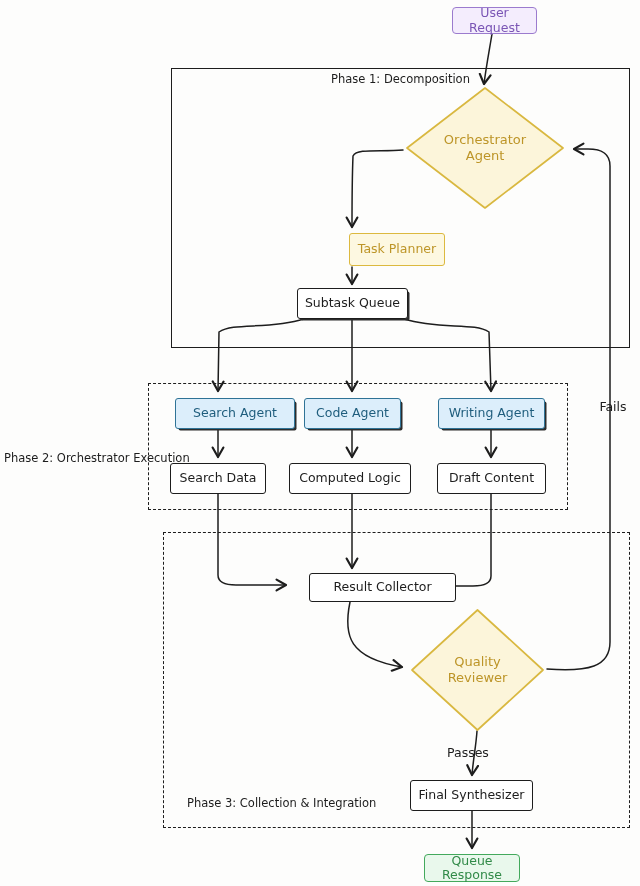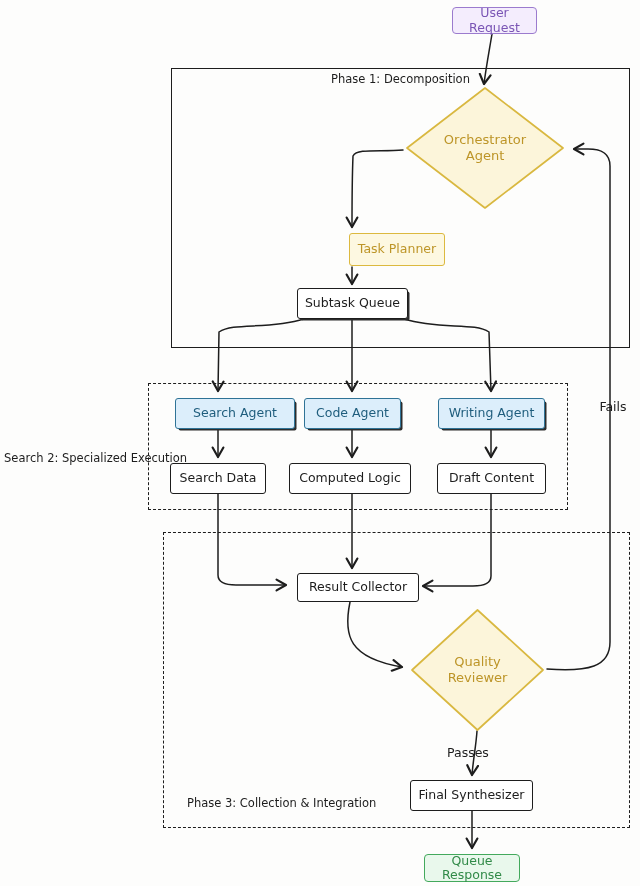--- a/index.html
+++ b/index.html
@@ -41,21 +41,21 @@
 </head>
 <body>
 
 <div class="canvas">
 
   <div class="phase" style="left:171px; top:68px; width:459px; height:280px;">
     <div class="phase-label phase1-label">Phase 1: Decomposition</div>
   </div>
 
   <div class="phase dashed" style="left:148px; top:383px; width:420px; height:127px;"></div>
-  <div class="phase-label" style="left:4px; top:451px;">Search 2: Specialized Execution</div>
+  <div class="phase-label" style="left:4px; top:451px;">Phase 2: Orchestrator Execution</div>
 
   <div class="phase dashed" style="left:163px; top:532px; width:467px; height:296px;">
     <div class="phase-label" style="left:23px; top:263px;">Phase 3: Collection &amp; Integration</div>
   </div>
 
   <svg class="edges" viewBox="0 0 640 886">
     <defs>
       <marker id="ah" viewBox="0 0 10 10" refX="8" refY="5" markerWidth="9" markerHeight="9" orient="auto-start-reverse">
         <path d="M1,1 L8,5 L1,9" fill="none" stroke="#1d1d1d" stroke-width="1.6" stroke-linecap="round" stroke-linejoin="round"></path>
       </marker>
@@ -105,21 +105,21 @@
   <div class="node blue shadow" style="left:304px; top:398px; width:97px; height:31px;">Code Agent</div>
 
   <div class="node blue shadow" style="left:438px; top:398px; width:107px; height:31px;">Writing Agent</div>
 
   <div class="node" style="left:170px; top:463px; width:96px; height:31px;">Search Data</div>
 
   <div class="node" style="left:289px; top:463px; width:122px; height:31px;">Computed Logic</div>
 
   <div class="node" style="left:437px; top:463px; width:109px; height:31px;">Draft Content</div>
 
-  <div class="node" style="left:297px; top:573px; width:122px; height:29px;">Result Collector</div>
+  <div class="node" style="left:309px; top:573px; width:147px; height:29px;">Result Collector</div>
 
   <div class="node" style="left:410px; top:780px; width:123px; height:31px;">Final Synthesizer</div>
 
   <div class="node rounded green" style="left:424px; top:854px; width:96px; height:28px;">Queue Response</div>
 
   <div class="edge-label" style="left:594px; top:399px; width:38px; text-align:center;">Fails</div>
 
   <div class="edge-label" style="left:447px; top:745px;">Passes</div>
 
 </div>

